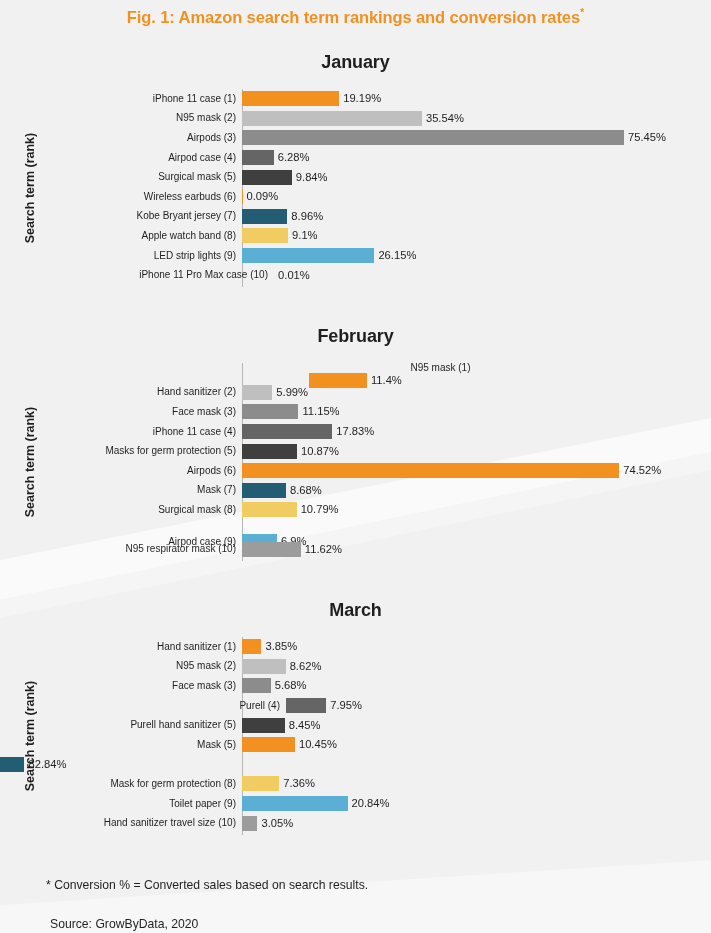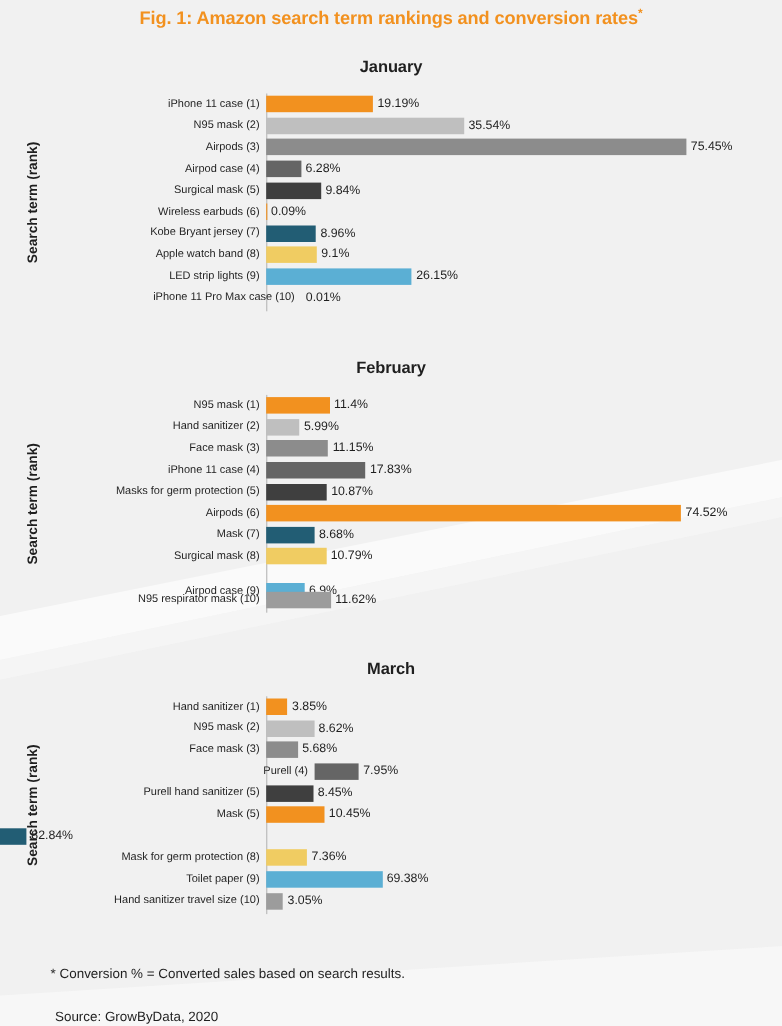--- a/index.html
+++ b/index.html
@@ -22,21 +22,21 @@
     text-align:center;
     color:#f2911f;
     font-weight:bold;
     font-size:16.5px;
     letter-spacing:-0.1px;
   }
   .fig-title .sup{font-size:11px;vertical-align:super;}
 
   .chart-block{position:absolute;left:0;width:711px;}
   .chart-title{
-    text-align:center;font-size:15px;color:#1f1f1f;font-weight:bold;
+    text-align:center;font-size:18px;color:#1f1f1f;font-weight:bold;
     letter-spacing:-0.1px;
   }
   .plot{position:relative;margin-top:16px;height:198px;}
 
   .ylab{
     position:absolute;left:30px;top:50%;
     transform:translate(-50%,-50%) rotate(-90deg);
     transform-origin:center center;
     font-size:12.5px;font-weight:bold;color:#1f1f1f;
     white-space:nowrap;
@@ -160,21 +160,21 @@
             </div>
           </div>
         </div>
       </div>
       <div class="chart-block" style="top: 326px;">
         <div class="chart-title">February</div>
         <div class="plot">
           <div class="ylab">Search term (rank)</div>
           <div class="axis" style="background: rgb(182, 182, 182);"></div>
           <div class="rows">
-            <div class="row" style="top: 0px;">
+            <div class="row" style="top: 0px; flex-direction: column;">
               <div class="cat">N95 mask (1)</div>
               <div class="barwrap">
                 <div class="bar" style="width: 57.7177px; background: rgb(242, 145, 31);"></div>
                 <div class="val">11.4%</div>
               </div>
             </div>
             <div class="row" style="top: 19.6px;">
               <div class="cat">Hand sanitizer (2)</div>
               <div class="barwrap">
                 <div class="bar" style="width: 30.3271px; background: rgb(191, 191, 191);"></div>
@@ -298,21 +298,21 @@
               <div class="cat">Mask for germ protection (8)</div>
               <div class="barwrap">
                 <div class="bar" style="width: 37.2634px; background: rgb(240, 204, 98);"></div>
                 <div class="val">7.36%</div>
               </div>
             </div>
             <div class="row" style="top: 156.8px;">
               <div class="cat">Toilet paper (9)</div>
               <div class="barwrap">
                 <div class="bar" style="width: 105.512px; background: rgb(91, 175, 212);"></div>
-                <div class="val">69.38%</div>
+                <div class="val">20.84%</div>
               </div>
             </div>
             <div class="row" style="top: 176.4px;">
               <div class="cat">Hand sanitizer travel size (10)</div>
               <div class="barwrap">
                 <div class="bar" style="width: 15.442px; background: rgb(156, 156, 156);"></div>
                 <div class="val">3.05%</div>
               </div>
             </div>
           </div>

